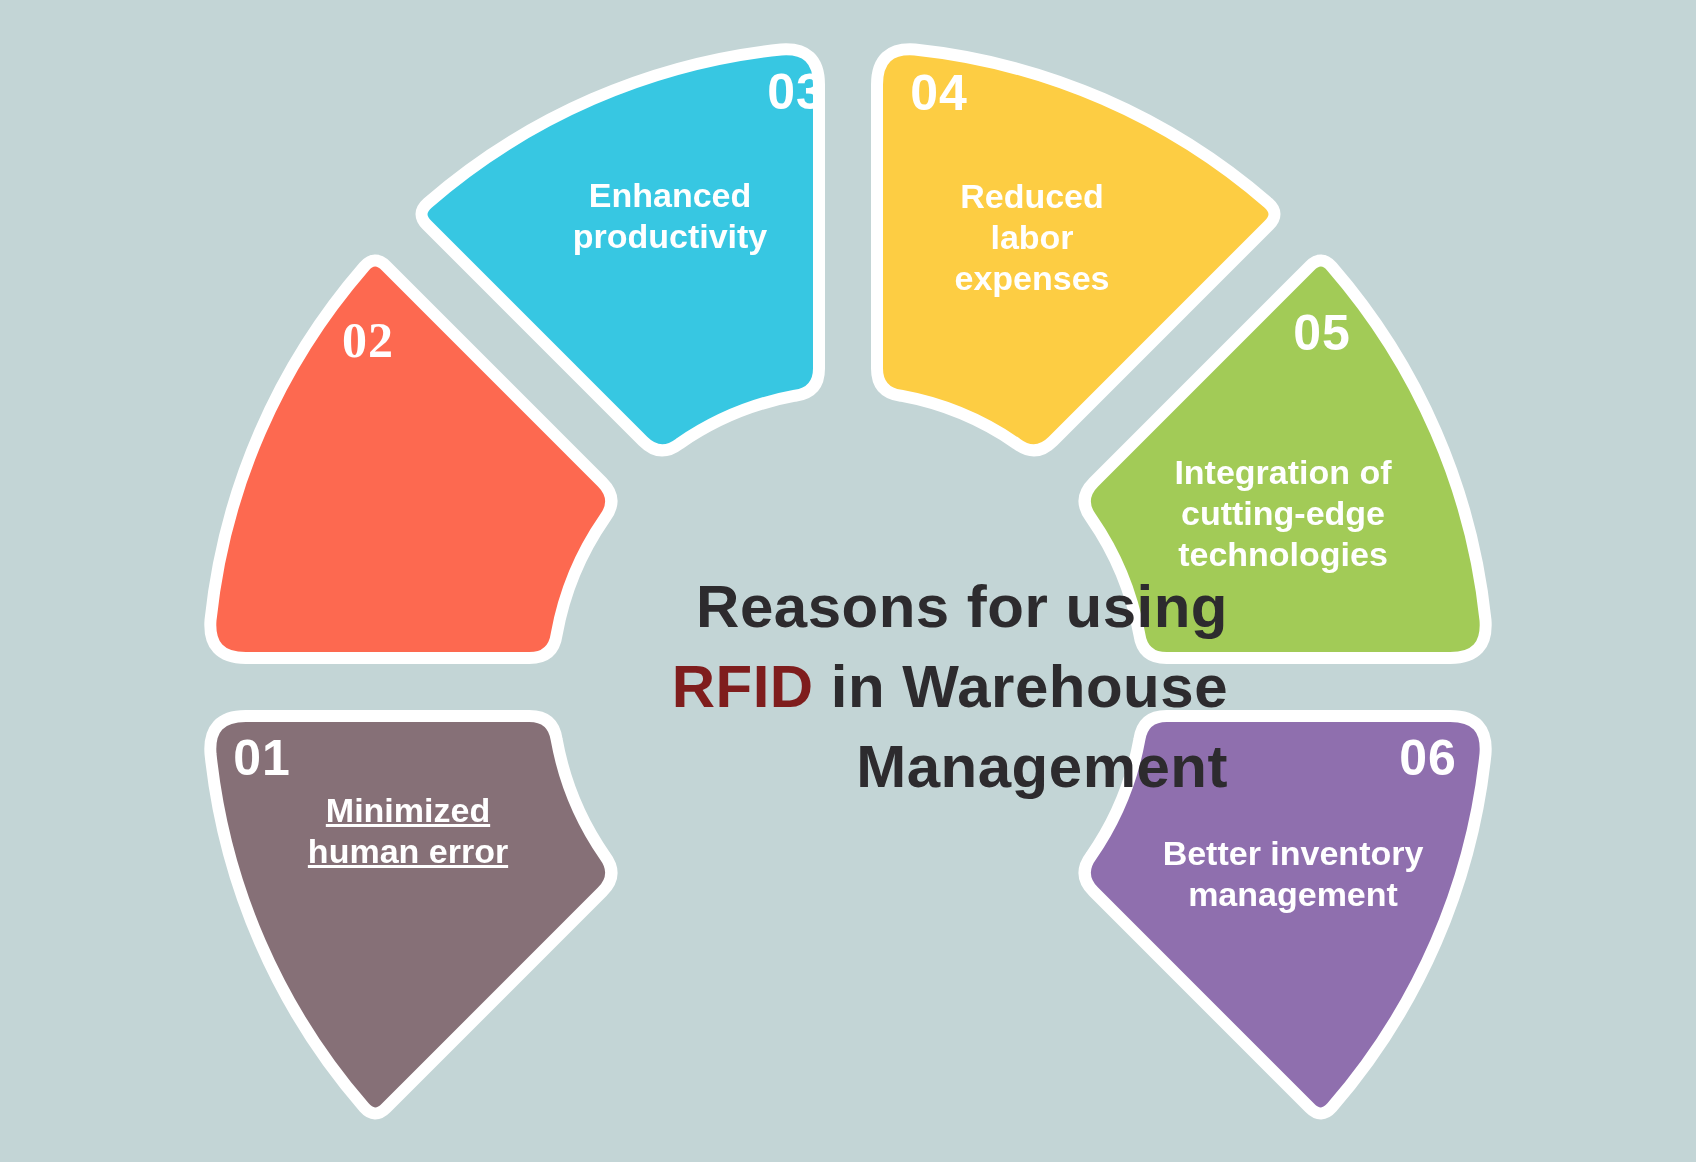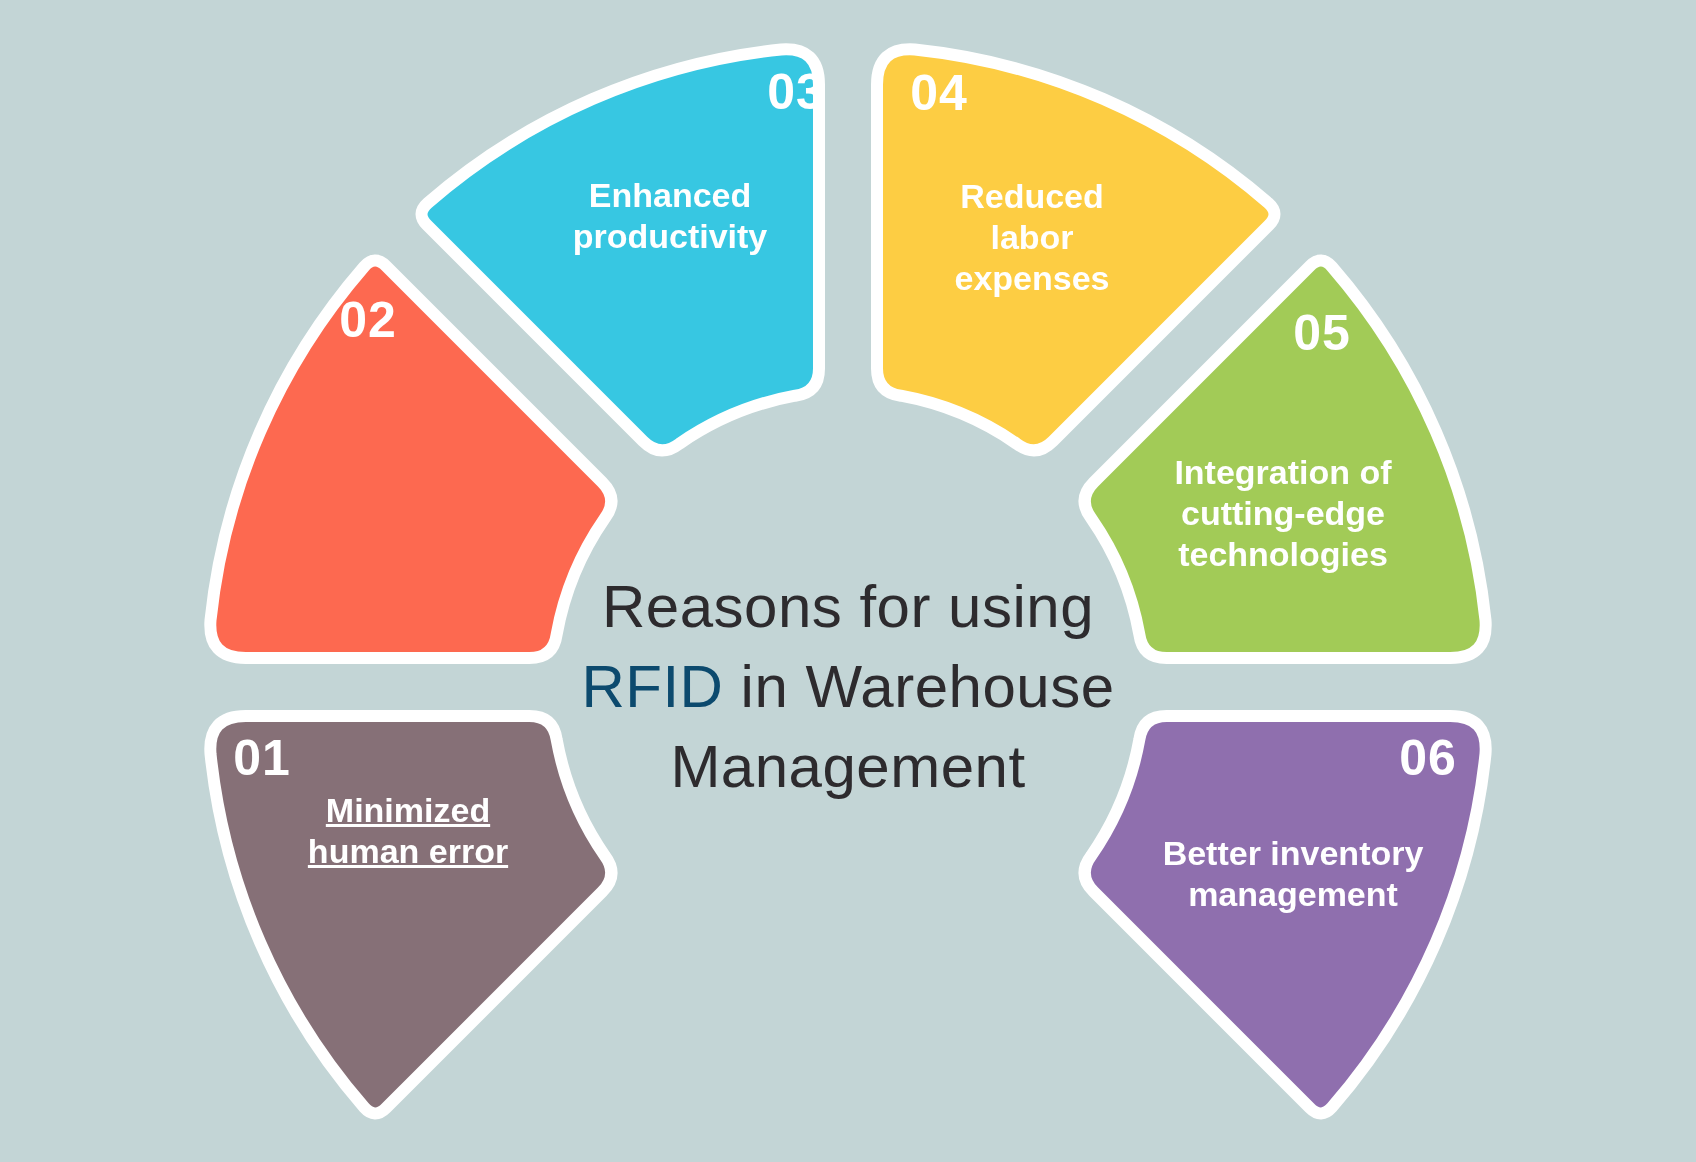--- a/index.html
+++ b/index.html
@@ -41,47 +41,48 @@
   .title-block {
     position: absolute;
     left: 848px;
     top: 687px;
     transform: translate(-50%, -50%);
     text-align: center;
     width: 760px;
   }
   .title-line {
     font-size: 60px;
-    font-weight: 400;
+    font-weight: 700;
     line-height: 80px;
     letter-spacing: 0.5px;
+    text-align: right;
   }
 </style>
 </head>
 <body>
 
 <div class="stage" id="stage" style="background: rgb(195, 213, 214);">
 
   <svg id="fan" width="1696" height="1162" viewBox="0 0 1696 1162">
       <path d="M529.4 716.0 L245.7 716.0 Q207.7 716.0 210.5 753.9 A641 641 0 0 0 364.1 1107.3 Q374.7 1119.3 386.0 1108.0 L602.2 891.8 Q619.2 874.8 604.7 855.6 A296 296 0 0 1 556.7 739.8 Q553.4 716.0 529.4 716.0 Z" fill="#867077" stroke="#ffffff" stroke-width="12" stroke-linejoin="round"></path>
       <path d="M602.2 482.2 L386.0 266.0 Q374.7 254.7 364.1 266.7 A641 641 0 0 0 210.5 620.1 Q207.7 658.0 245.7 658.0 L529.4 658.0 Q553.4 658.0 556.7 634.2 A296 296 0 0 1 604.7 518.4 Q619.2 499.2 602.2 482.2 Z" fill="#fd6950" stroke="#ffffff" stroke-width="12" stroke-linejoin="round"></path>
       <path d="M819.0 368.4 L819.0 84.7 Q819.0 46.7 781.1 49.5 A641 641 0 0 0 427.7 203.1 Q415.7 213.7 427.0 225.0 L643.2 441.2 Q660.2 458.2 679.4 443.7 A296 296 0 0 1 795.2 395.7 Q819.0 392.4 819.0 368.4 Z" fill="#37c7e2" stroke="#ffffff" stroke-width="12" stroke-linejoin="round"></path>
       <path d="M1052.8 441.2 L1269.0 225.0 Q1280.3 213.7 1268.3 203.1 A641 641 0 0 0 914.9 49.5 Q877.0 46.7 877.0 84.7 L877.0 368.4 Q877.0 392.4 900.8 395.7 A296 296 0 0 1 1016.6 443.7 Q1035.8 458.2 1052.8 441.2 Z" fill="#fdcd43" stroke="#ffffff" stroke-width="12" stroke-linejoin="round"></path>
       <path d="M1166.6 658.0 L1450.3 658.0 Q1488.3 658.0 1485.5 620.1 A641 641 0 0 0 1331.9 266.7 Q1321.3 254.7 1310.0 266.0 L1093.8 482.2 Q1076.8 499.2 1091.3 518.4 A296 296 0 0 1 1139.3 634.2 Q1142.6 658.0 1166.6 658.0 Z" fill="#a2cb57" stroke="#ffffff" stroke-width="12" stroke-linejoin="round"></path>
       <path d="M1093.8 891.8 L1310.0 1108.0 Q1321.3 1119.3 1331.9 1107.3 A641 641 0 0 0 1485.5 753.9 Q1488.3 716.0 1450.3 716.0 L1166.6 716.0 Q1142.6 716.0 1139.3 739.8 A296 296 0 0 1 1091.3 855.6 Q1076.8 874.8 1093.8 891.8 Z" fill="#8f6fae" stroke="#ffffff" stroke-width="12" stroke-linejoin="round"></path>
     </svg>
 
   <div class="title-block">
     <div class="title-line" style="color: rgb(45, 43, 46);">Reasons for using</div>
-    <div class="title-line" style="color: rgb(45, 43, 46);"><span class="hl" style="color: #0c4a6e;">RFID</span><span> in Warehouse</span></div>
+    <div class="title-line" style="color: rgb(45, 43, 46);"><span class="hl" style="color: #7f1d1d;">RFID</span><span> in Warehouse</span></div>
     <div class="title-line" style="color: rgb(45, 43, 46);">Management</div>
   </div>
 
   <div class="overlay seg-number" style="left:262px;  top:758px;">01</div>
-  <div class="overlay seg-number" style="left:368px;  top:320px;">02</div>
+  <div class="overlay seg-number" style="left:368px;  top:340px;font-family:Liberation Serif, serif;">02</div>
   <div class="overlay seg-number" style="left:796px;  top:92px;">03</div>
   <div class="overlay seg-number" style="left:926px;  top:93px;margin-left:13px;">04</div>
   <div class="overlay seg-number" style="left:1322px; top:333px;">05</div>
   <div class="overlay seg-number" style="left:1428px; top:758px;">06</div>
 
   <div class="overlay seg-label" style="left:408px;  top:831px;text-decoration:underline;">Minimized
 human error</div>
   <div class="overlay seg-label" style="left:1032px; top:237px;">Reduced
 labor
 expenses</div>

